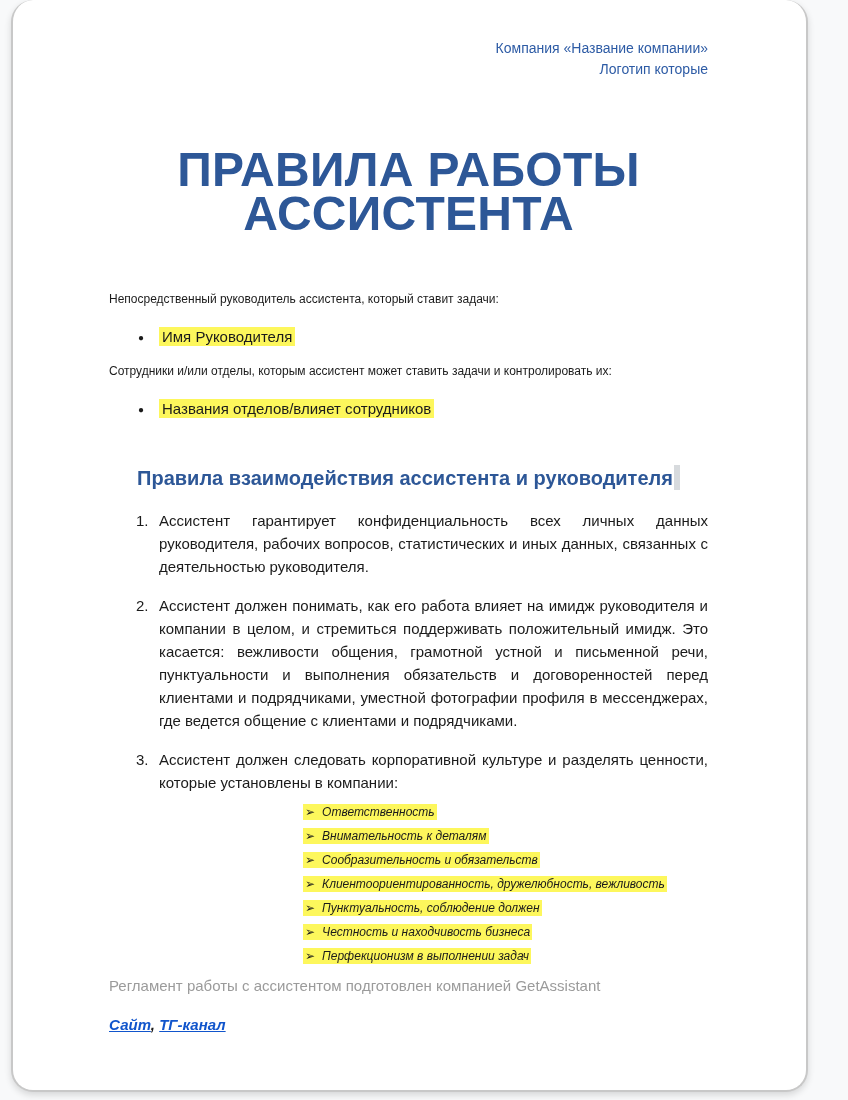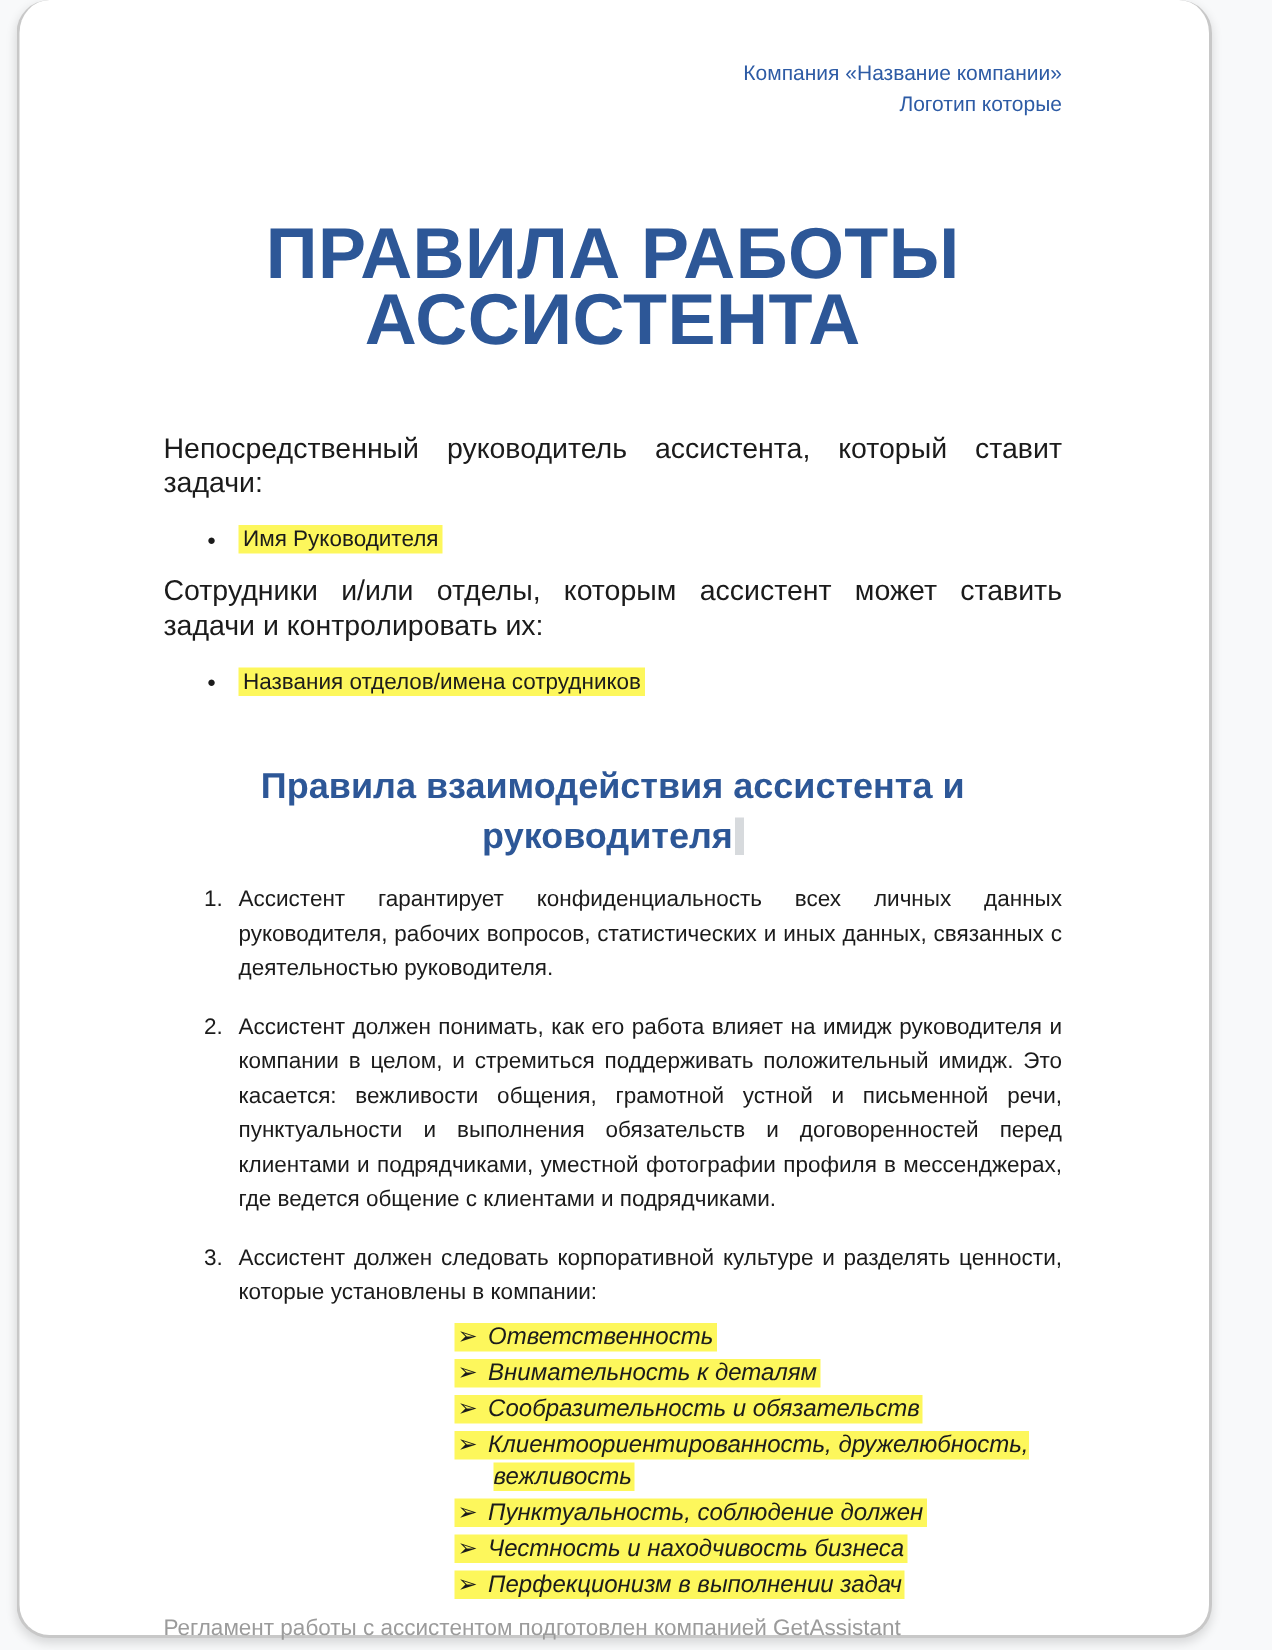--- a/index.html
+++ b/index.html
@@ -23,38 +23,38 @@
     border-bottom:2px solid var(--border);
     box-shadow:0 3px 7px rgba(0,0,0,.14);
     padding:38px 98px 0 96px;
     border-radius:22px;
   }
   .doc-header{ text-align:right; color:var(--header-blue); font-size:14px; line-height:21px; }
   h1.doc-title{
     margin:68px 0 0; text-align:center; color:var(--title-blue);
     font-size:48px; line-height:44px; font-weight:700; letter-spacing:.3px;
   }
-  p.body-par{ margin:52px 0 0; font-size:19px; line-height:23px; text-align:justify; }
+  p.body-par{ margin:52px 0 0; font-size:12px; line-height:23px; text-align:justify; }
   p.body-par.follow{ margin-top:12px; }
   ul.blist{ list-style:none; margin:14px 0 0; padding:0; }
   ul.blist li{ position:relative; padding-left:50px; font-size:15px; line-height:23px; }
   .bdot{ position:absolute; left:29px; top:1px; font-size:10px; }
   .hl{ background:var(--highlight); padding:1px 3px; }
   h2.section-heading{
     margin:42px 0 0; text-align:center; color:var(--title-blue);
-    font-size:24px; line-height:33px; font-weight:700;
+    font-size:20px; line-height:33px; font-weight:700;
   }
   .caret{ display:inline-block; width:6px; height:25px; background:var(--caret-gray);
           vertical-align:-5px; margin-left:1px; }
   ol.rules{ list-style:none; margin:14px 0 0; padding:0; }
   ol.rules li{ position:relative; padding-left:50px; text-align:justify;
                font-size:15px; line-height:23px; }
   ol.rules li + li{ margin-top:16px; }
   ol.rules .num{ position:absolute; left:27px; top:0; }
-  ul.values{ list-style:none; margin:8px 0 0; padding:0; font-style:italic; font-size:16px; }
+  ul.values{ list-style:none; margin:8px 0 0; padding:0; font-style:italic; font-size:12px; }
   ul.values li{ padding-left:220px; text-indent:-26px; line-height:21px; margin-bottom:3px; }
   .vhl{ background:var(--highlight); padding:1px 2px; }
   .arrow{ margin-right:7px; }
   p.credit{ margin:8px 0 0; color:var(--credit-gray); font-size:15px; line-height:22px; }
   p.links-line{ margin:17px 0 0; font-style:italic; font-weight:700; font-size:15px; line-height:22px; }
   a.doc-link{ color:var(--link-blue); text-decoration:underline; cursor:pointer; }
   .sep{ color:var(--text); }
 </style>
 </head>
 <body>
@@ -75,21 +75,21 @@
       <span class="bdot">●</span>
       <span class="hl">Имя Руководителя</span>
     </li>
   </ul>
 
   <p class="body-par follow">Сотрудники и/или отделы, которым ассистент может ставить задачи и контролировать их:</p>
 
   <ul class="blist">
     <li>
       <span class="bdot">●</span>
-      <span class="hl">Названия отделов/имена сотрудников</span>
+      <span class="hl">Названия отделов/влияет сотрудников</span>
     </li>
   </ul>
 
   <h2 class="section-heading"><span>Правила взаимодействия ассистента и руководителя</span><span class="caret"></span></h2>
 
   <ol class="rules">
     <li>
       <span class="num">1.</span>
       <span>Ассистент гарантирует конфиденциальность всех личных данных руководителя, рабочих вопросов, статистических и иных данных, связанных с деятельностью руководителя.</span>
     </li>

